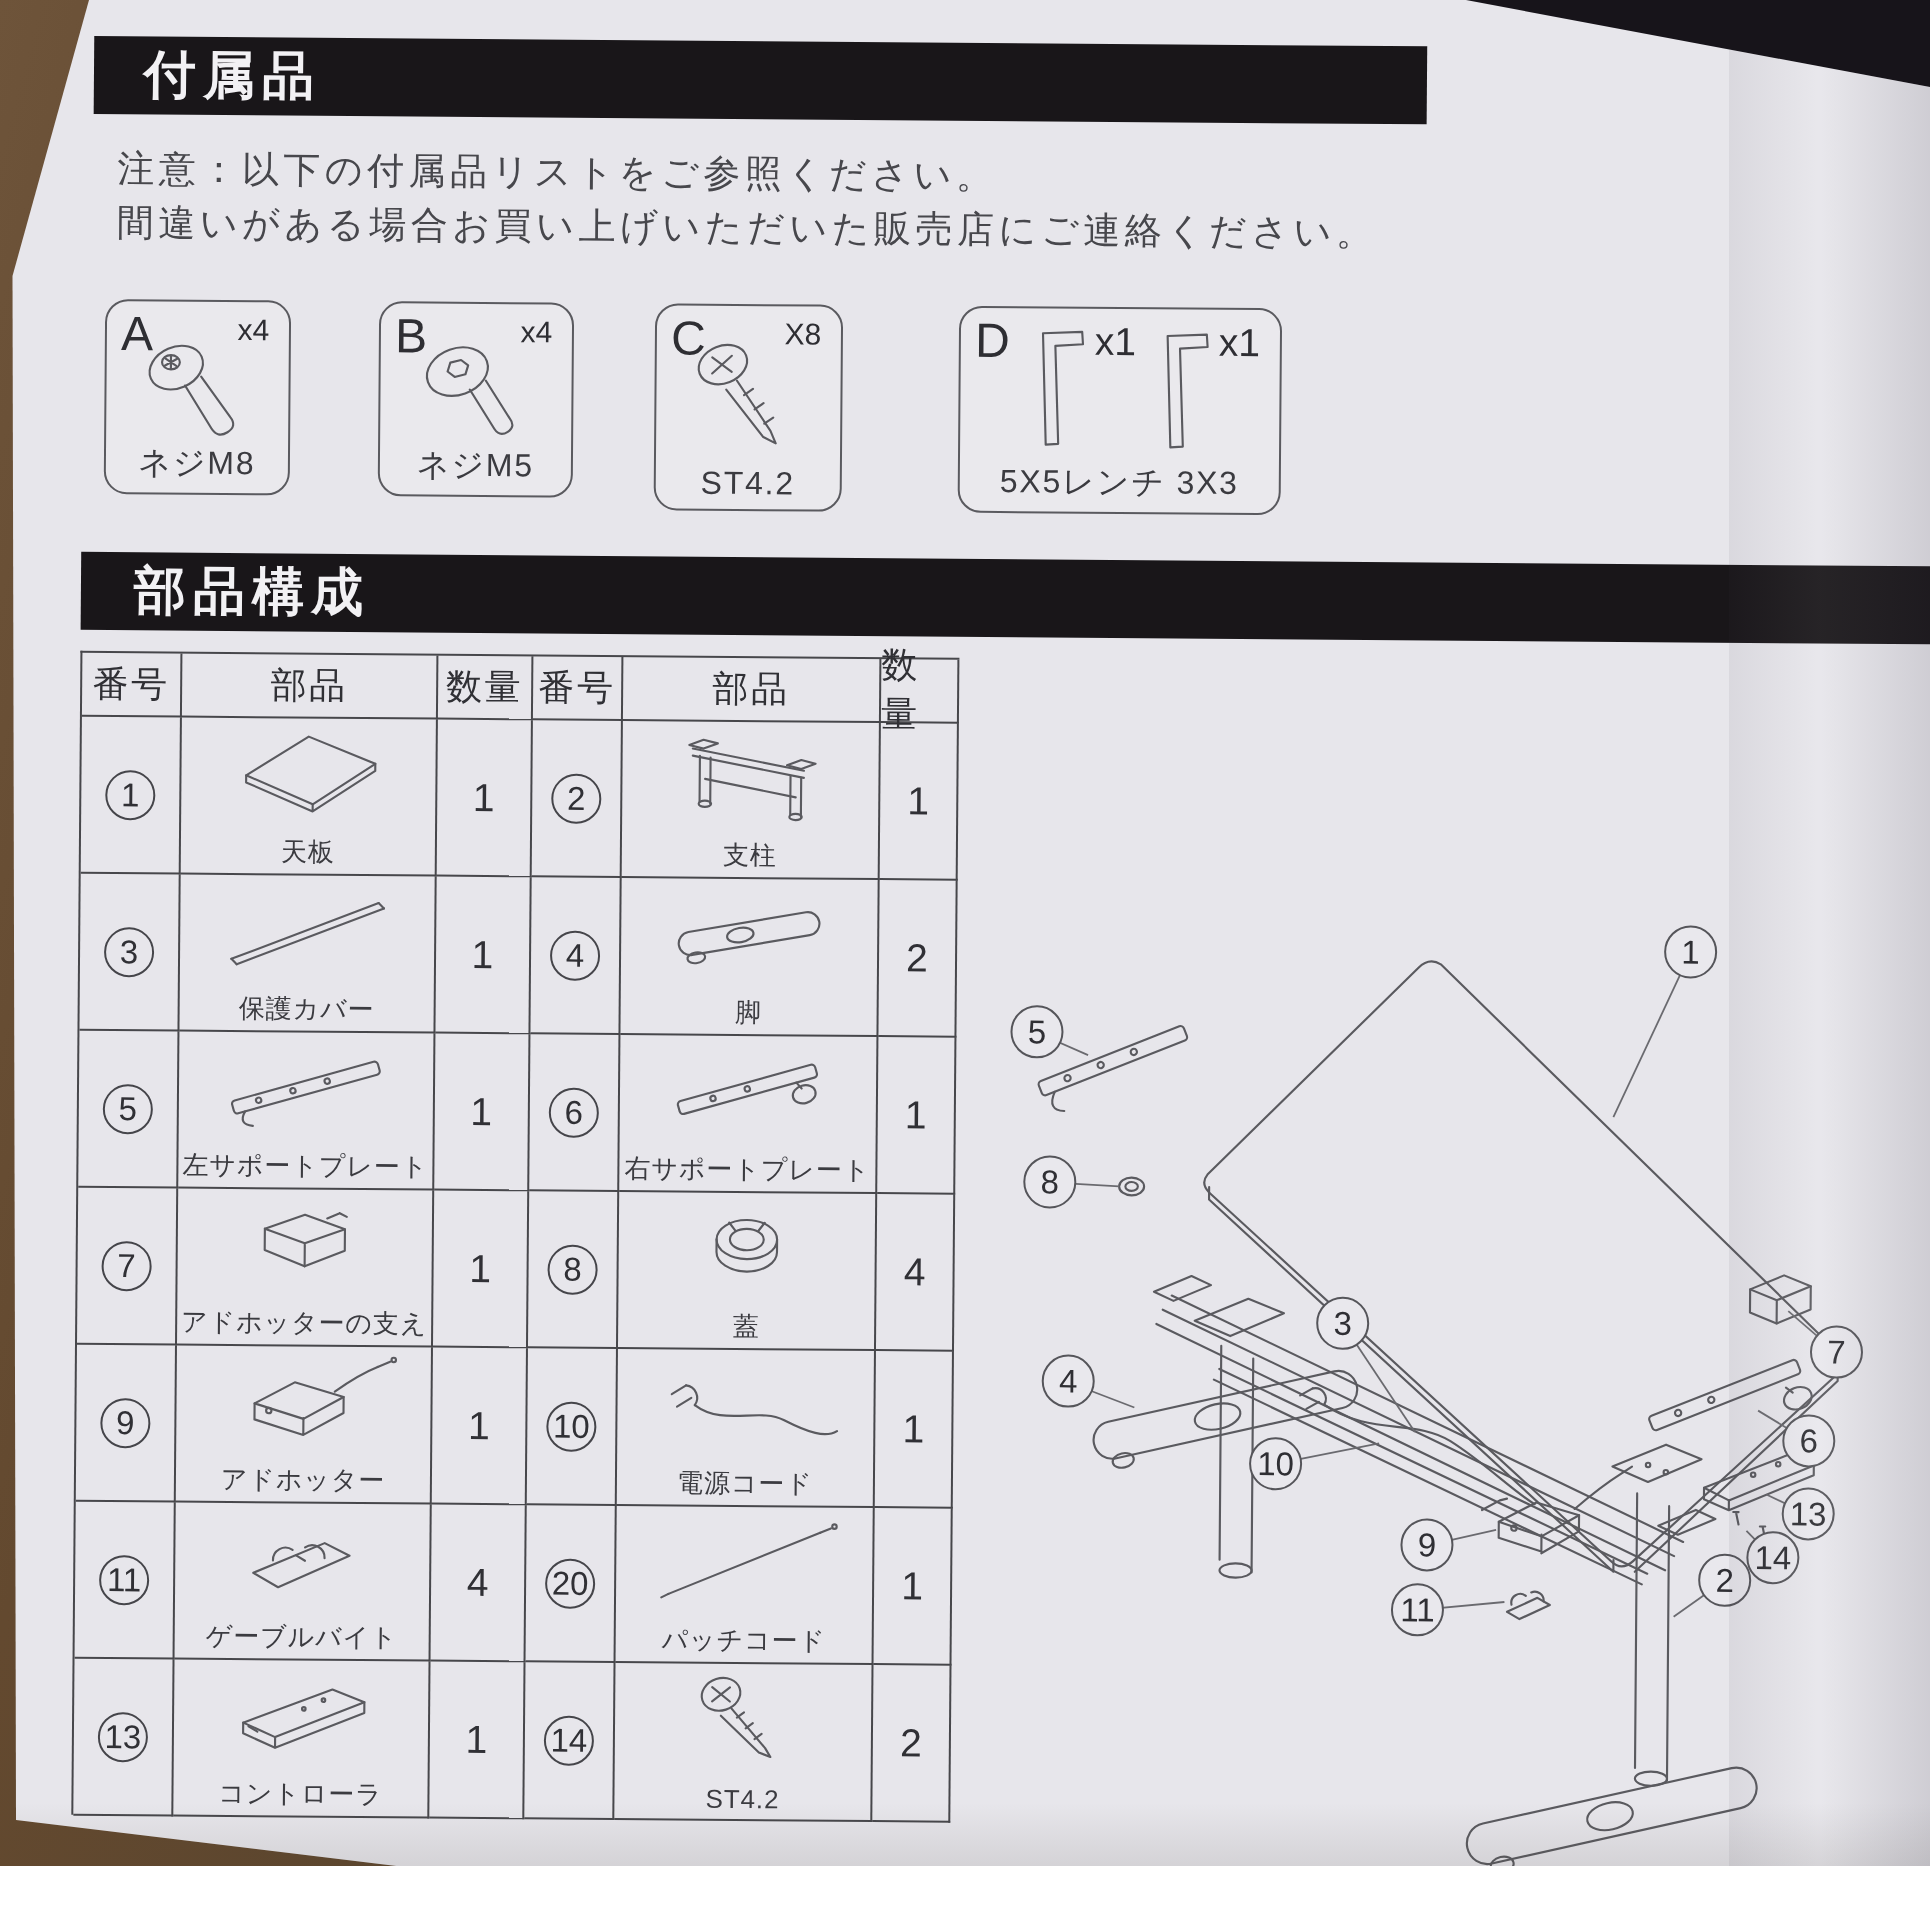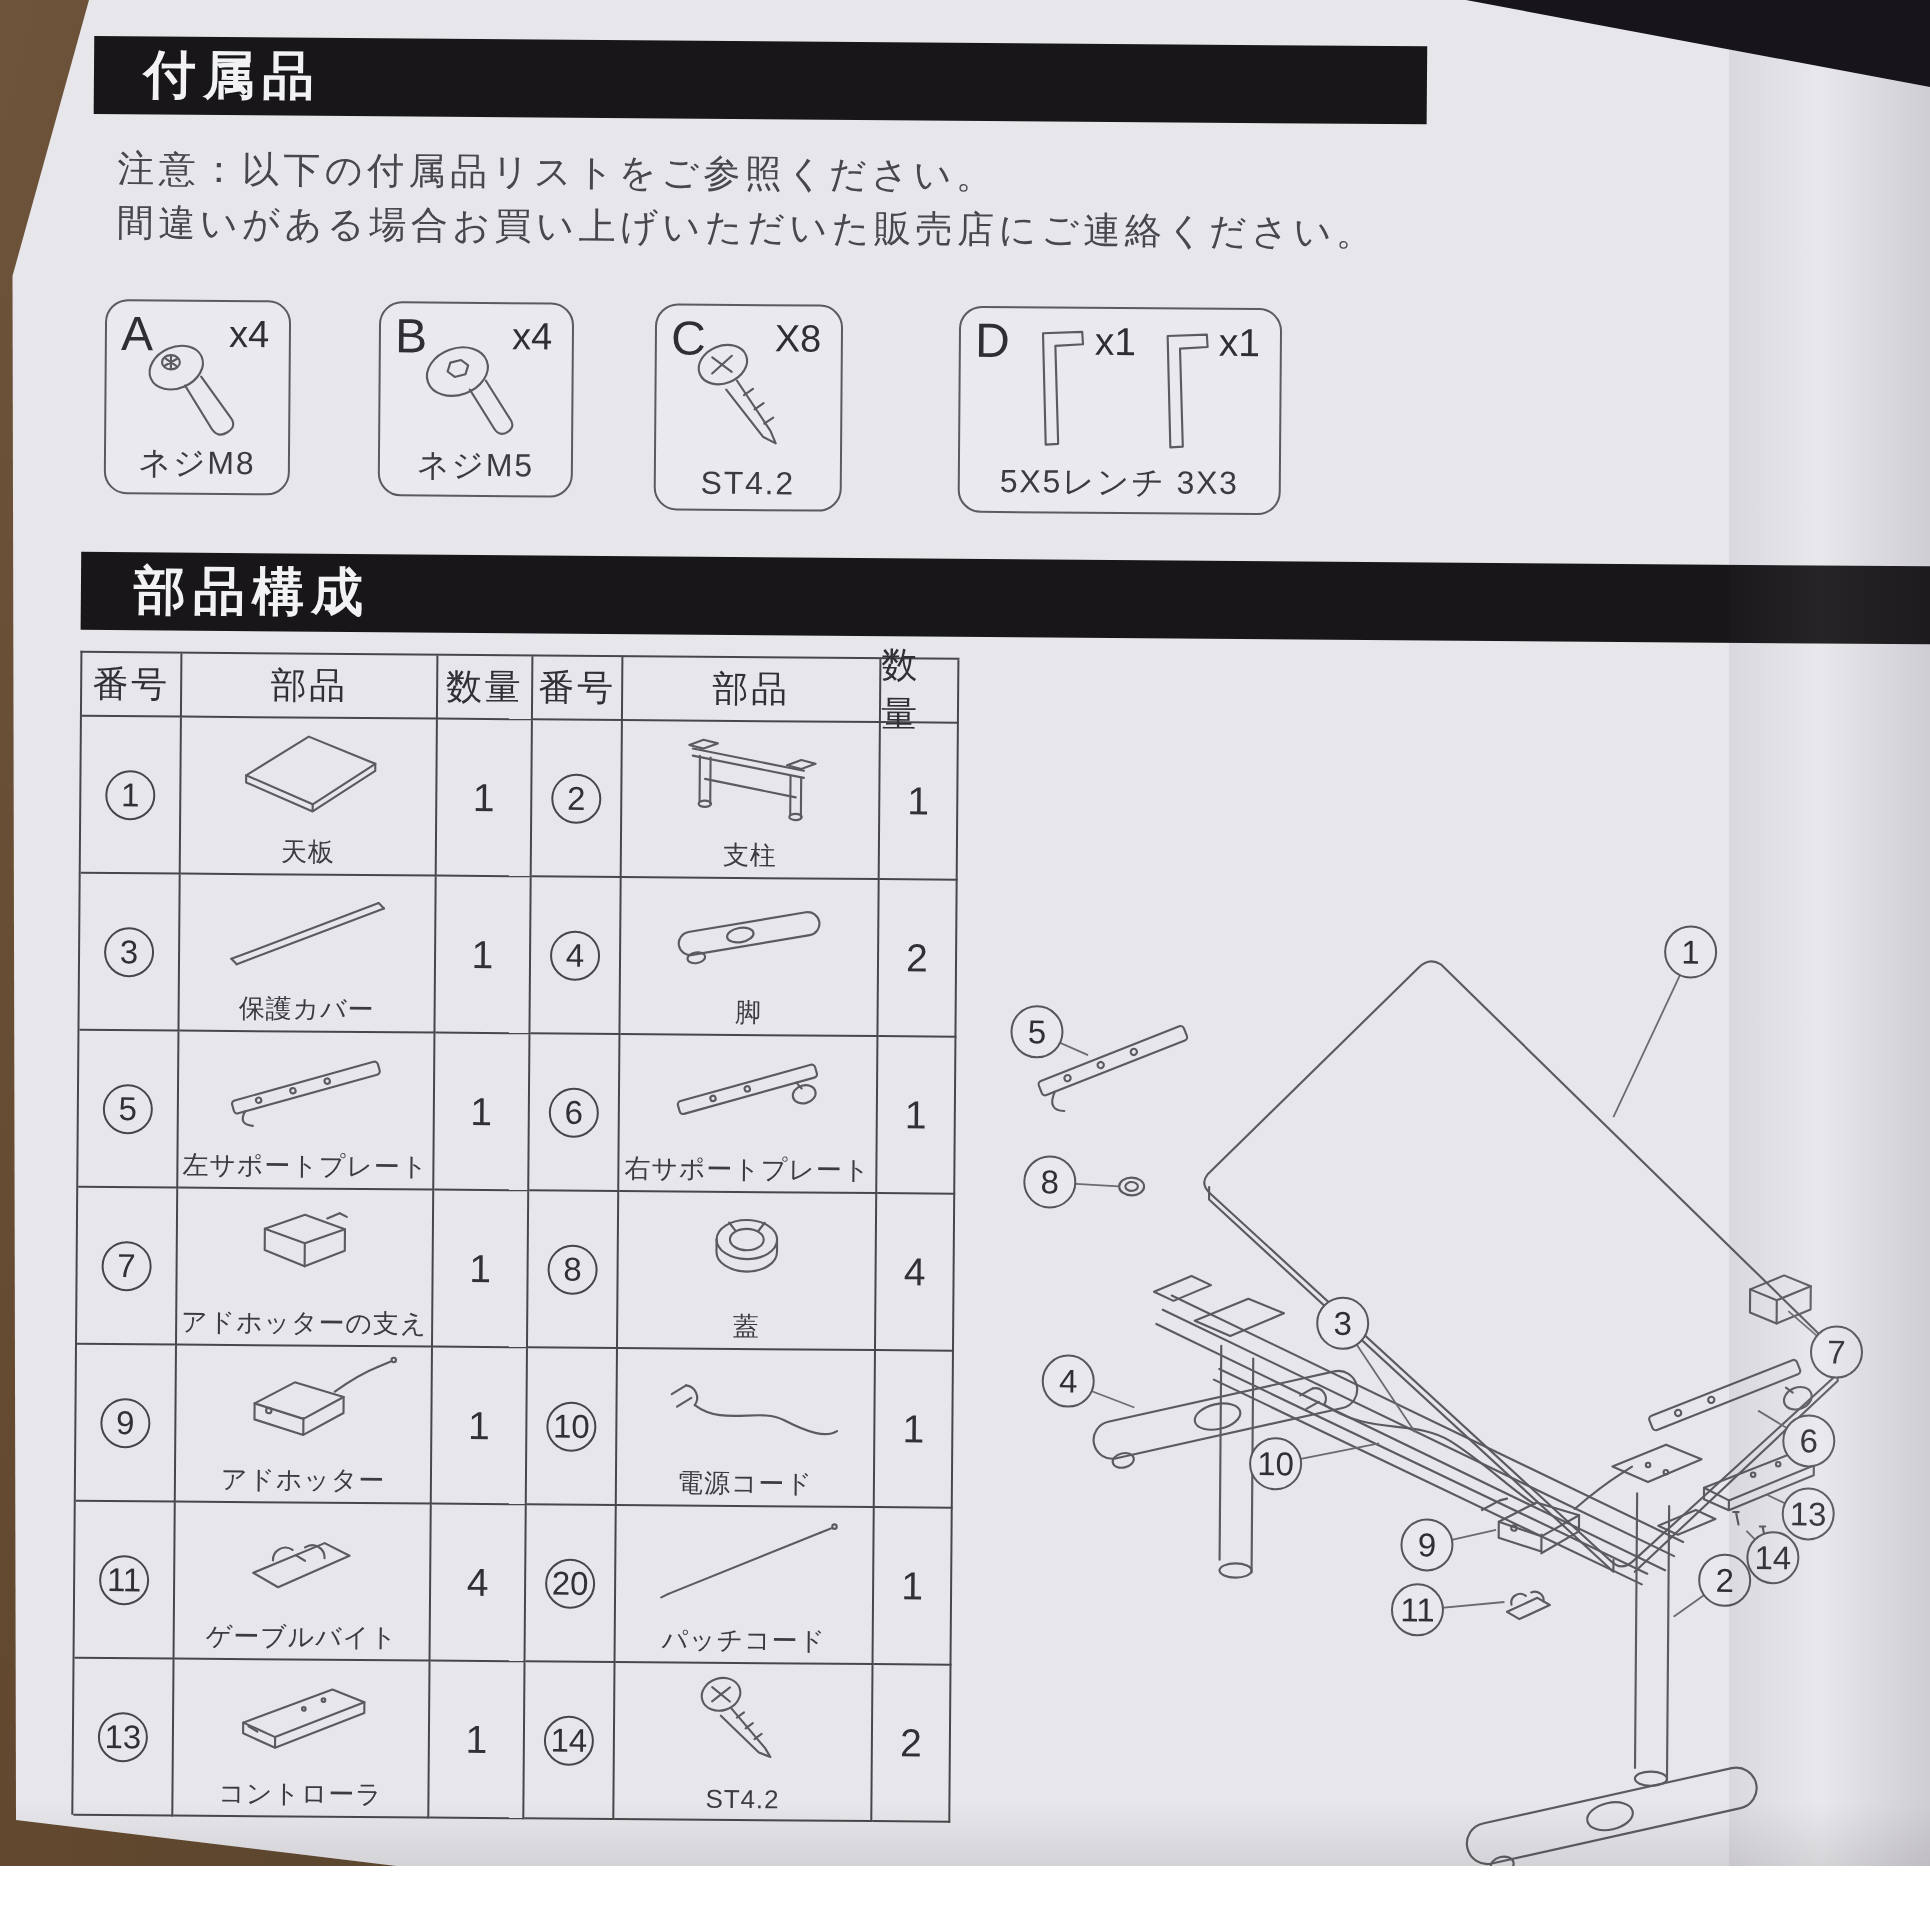--- a/index.html
+++ b/index.html
@@ -23,21 +23,21 @@
   .note{position:absolute;left:118px;font-size:37px;letter-spacing:4.5px;color:#47474c;white-space:nowrap;}
   .note-1{top:144px;}
   .note-2{top:198px;}
 
   .acc-box{position:absolute;border:2.7px solid #5a5a5f;border-radius:23px;background:rgba(255,255,255,0.12);}
   .acc-a{left:107px;top:299px;width:182px;height:191px;}
   .acc-b{left:381px;top:299px;width:191px;height:191px;}
   .acc-c{left:657px;top:299px;width:184px;height:203px;}
   .acc-d{left:961px;top:299px;width:319px;height:203px;}
   .acc-letter{position:absolute;left:14.3px;top:5.3px;font-size:48px;color:#2e2e33;}
-  .acc-qty{position:absolute;right:19.6px;top:10.7px;font-size:38px;color:#2e2e33;}
+  .acc-qty{position:absolute;right:19.6px;top:10.7px;font-size:30px;color:#2e2e33;}
   .acc-label{position:absolute;bottom:7.1px;width:100%;text-align:center;font-size:32px;letter-spacing:1.8px;color:#3b3b40;}
   .acc-art{position:absolute;left:0;top:0;}
   .acc-d .acc-qty1{position:absolute;left:134px;top:10.7px;font-size:39px;color:#2e2e33;}
   .acc-d .acc-qty2{position:absolute;left:258px;top:10.7px;font-size:39px;color:#2e2e33;}
 
   .parts-table{position:absolute;left:85px;top:651px;width:877px;height:1162px;
     display:grid;grid-template-columns:100px 256px 95px 90px 258px 78px;grid-template-rows:64px repeat(7,157px);
     border-top:2.7px solid #47474b;border-left:2.7px solid #47474b;}
   .parts-table > div{border-right:2.2px solid #47474b;border-bottom:2.2px solid #47474b;position:relative;}
   .th{display:flex;align-items:center;justify-content:center;font-size:36px;letter-spacing:2.7px;color:#303035;}

